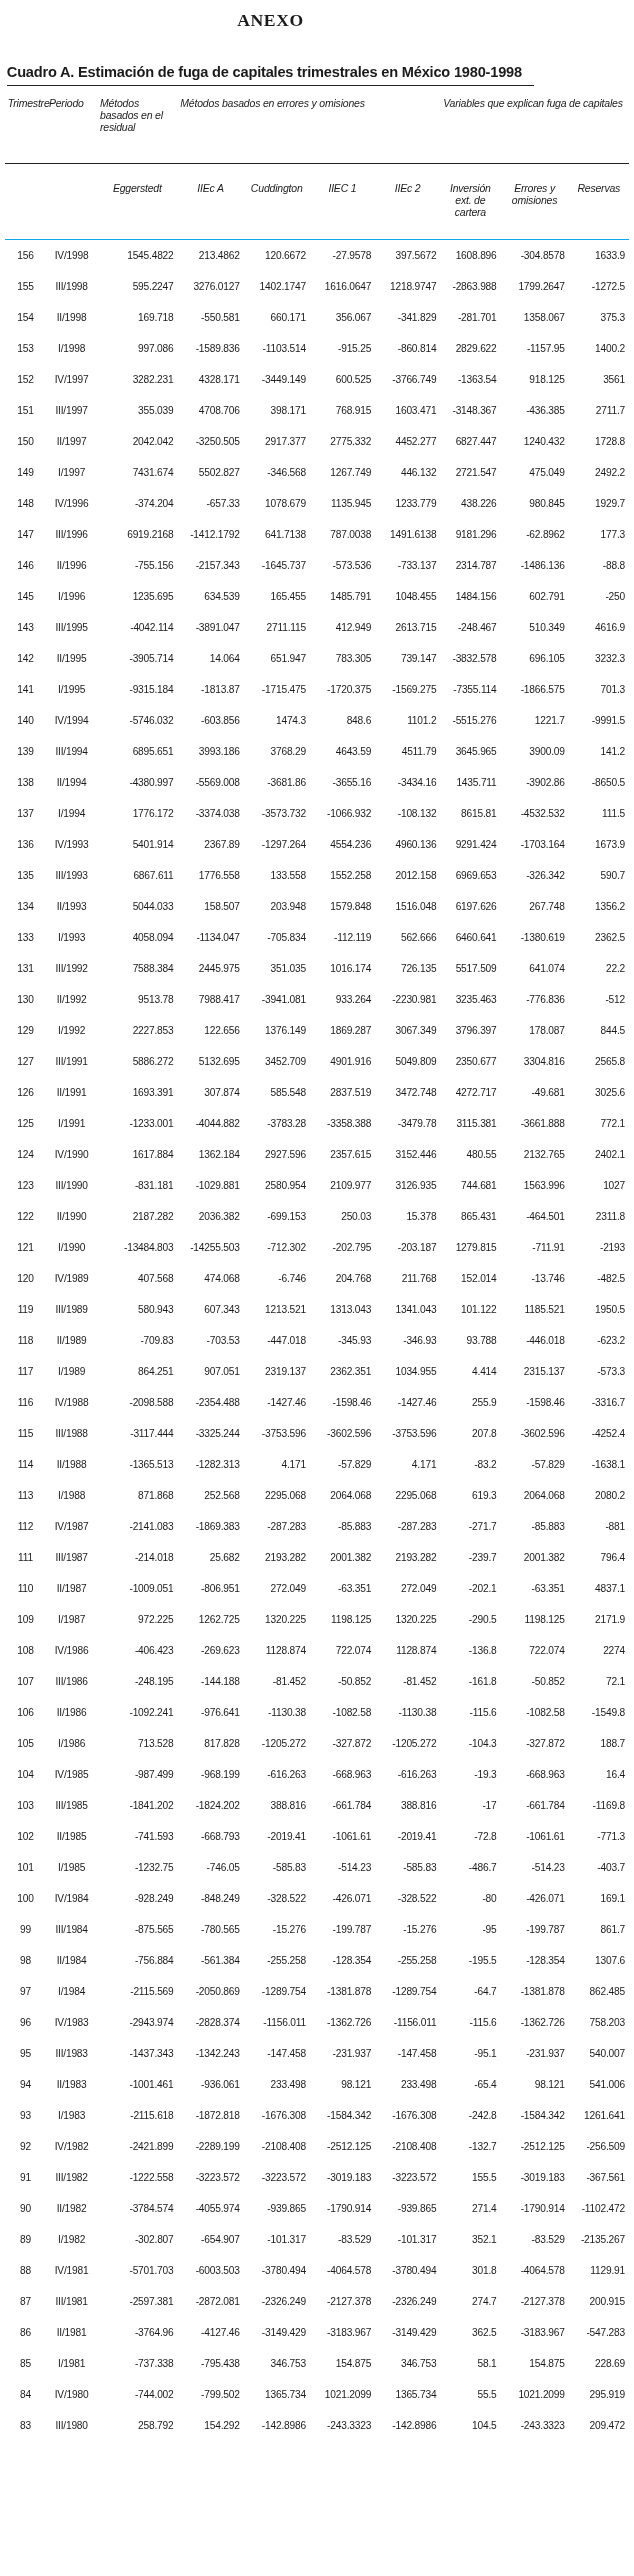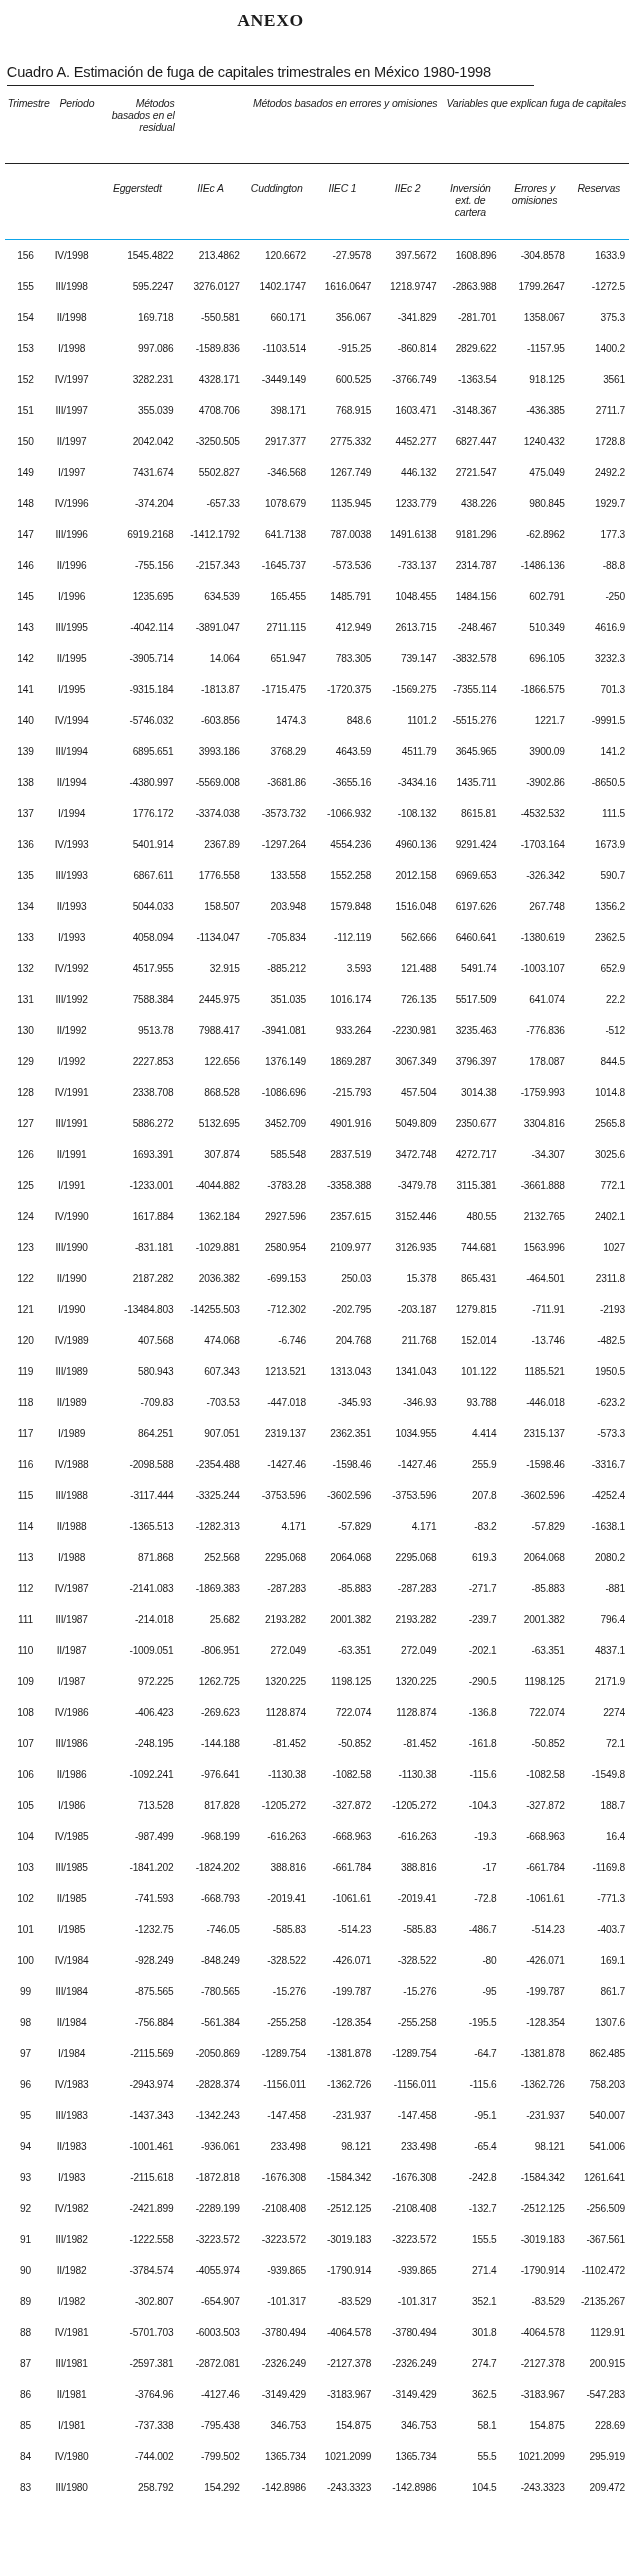--- a/index.html
+++ b/index.html
@@ -17,38 +17,38 @@
     font-family: "Liberation Serif", serif;
     font-size: 17.6px;
     font-weight: 700;
     letter-spacing: 0.6px;
     margin: 7.8px 0 0 0;
     padding-top: 2px;
   }
   .caption {
     margin: 33px 6.8px 0 6.8px;
     font-size: 14.6px;
-    font-weight: 400;
+    font-weight: 700;
     letter-spacing: -0.2px;
     padding-bottom: 4.9px;
     border-bottom: 1.6px solid #222;
   }
   table.annex {
     border-collapse: collapse;
     table-layout: fixed;
     width: 624px;
     margin: 0 4.9px 0 4.9px;
     margin-top: 5.9px;
   }
   thead th {
     font-style: italic;
     font-weight: 400;
     font-size: 10.5px;
     letter-spacing: -0.2px;
-    text-align: right;
+    text-align: left;
     vertical-align: top;
     padding: 2px 2.9px;
   }
   tr.group-row th {
     height: 64px;
     border-bottom: 1px solid #222;
     padding-top: 5.9px;
   }
   tr.sub-row th {
     height: 55px;
@@ -380,32 +380,20 @@
           <td class="c-num">4058.094</td>
           <td class="c-num">-1134.047</td>
           <td class="c-num">-705.834</td>
           <td class="c-num">-112.119</td>
           <td class="c-num">562.666</td>
           <td class="c-num">6460.641</td>
           <td class="c-num">-1380.619</td>
           <td class="c-num">2362.5</td>
         </tr>
         <tr>
-          <td class="c-tri">132</td>
-          <td class="c-per">IV/1992</td>
-          <td class="c-num">4517.955</td>
-          <td class="c-num">32.915</td>
-          <td class="c-num">-885.212</td>
-          <td class="c-num">3.593</td>
-          <td class="c-num">121.488</td>
-          <td class="c-num">5491.74</td>
-          <td class="c-num">-1003.107</td>
-          <td class="c-num">652.9</td>
-        </tr>
-        <tr>
           <td class="c-tri">131</td>
           <td class="c-per">III/1992</td>
           <td class="c-num">7588.384</td>
           <td class="c-num">2445.975</td>
           <td class="c-num">351.035</td>
           <td class="c-num">1016.174</td>
           <td class="c-num">726.135</td>
           <td class="c-num">5517.509</td>
           <td class="c-num">641.074</td>
           <td class="c-num">22.2</td>
@@ -428,53 +416,41 @@
           <td class="c-num">2227.853</td>
           <td class="c-num">122.656</td>
           <td class="c-num">1376.149</td>
           <td class="c-num">1869.287</td>
           <td class="c-num">3067.349</td>
           <td class="c-num">3796.397</td>
           <td class="c-num">178.087</td>
           <td class="c-num">844.5</td>
         </tr>
         <tr>
-          <td class="c-tri">128</td>
-          <td class="c-per">IV/1991</td>
-          <td class="c-num">2338.708</td>
-          <td class="c-num">868.528</td>
-          <td class="c-num">-1086.696</td>
-          <td class="c-num">-215.793</td>
-          <td class="c-num">457.504</td>
-          <td class="c-num">3014.38</td>
-          <td class="c-num">-1759.993</td>
-          <td class="c-num">1014.8</td>
-        </tr>
-        <tr>
           <td class="c-tri">127</td>
           <td class="c-per">III/1991</td>
           <td class="c-num">5886.272</td>
           <td class="c-num">5132.695</td>
           <td class="c-num">3452.709</td>
           <td class="c-num">4901.916</td>
           <td class="c-num">5049.809</td>
           <td class="c-num">2350.677</td>
           <td class="c-num">3304.816</td>
           <td class="c-num">2565.8</td>
         </tr>
         <tr>
           <td class="c-tri">126</td>
           <td class="c-per">II/1991</td>
           <td class="c-num">1693.391</td>
           <td class="c-num">307.874</td>
           <td class="c-num">585.548</td>
           <td class="c-num">2837.519</td>
           <td class="c-num">3472.748</td>
           <td class="c-num">4272.717</td>
-          <td class="c-num">-34.307</td>
+          <td class="c-num">-49.681</td>
           <td class="c-num">3025.6</td>
         </tr>
         <tr>
           <td class="c-tri">125</td>
           <td class="c-per">I/1991</td>
           <td class="c-num">-1233.001</td>
           <td class="c-num">-4044.882</td>
           <td class="c-num">-3783.28</td>
           <td class="c-num">-3358.388</td>
           <td class="c-num">-3479.78</td>

